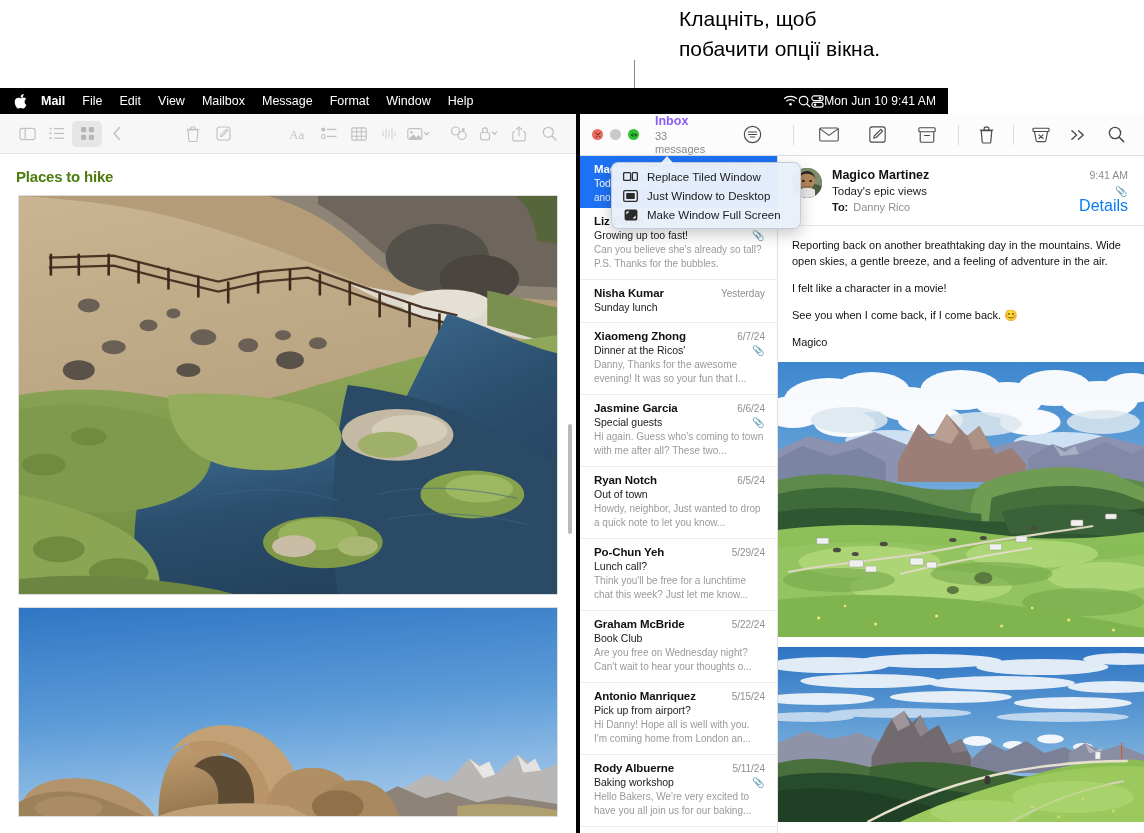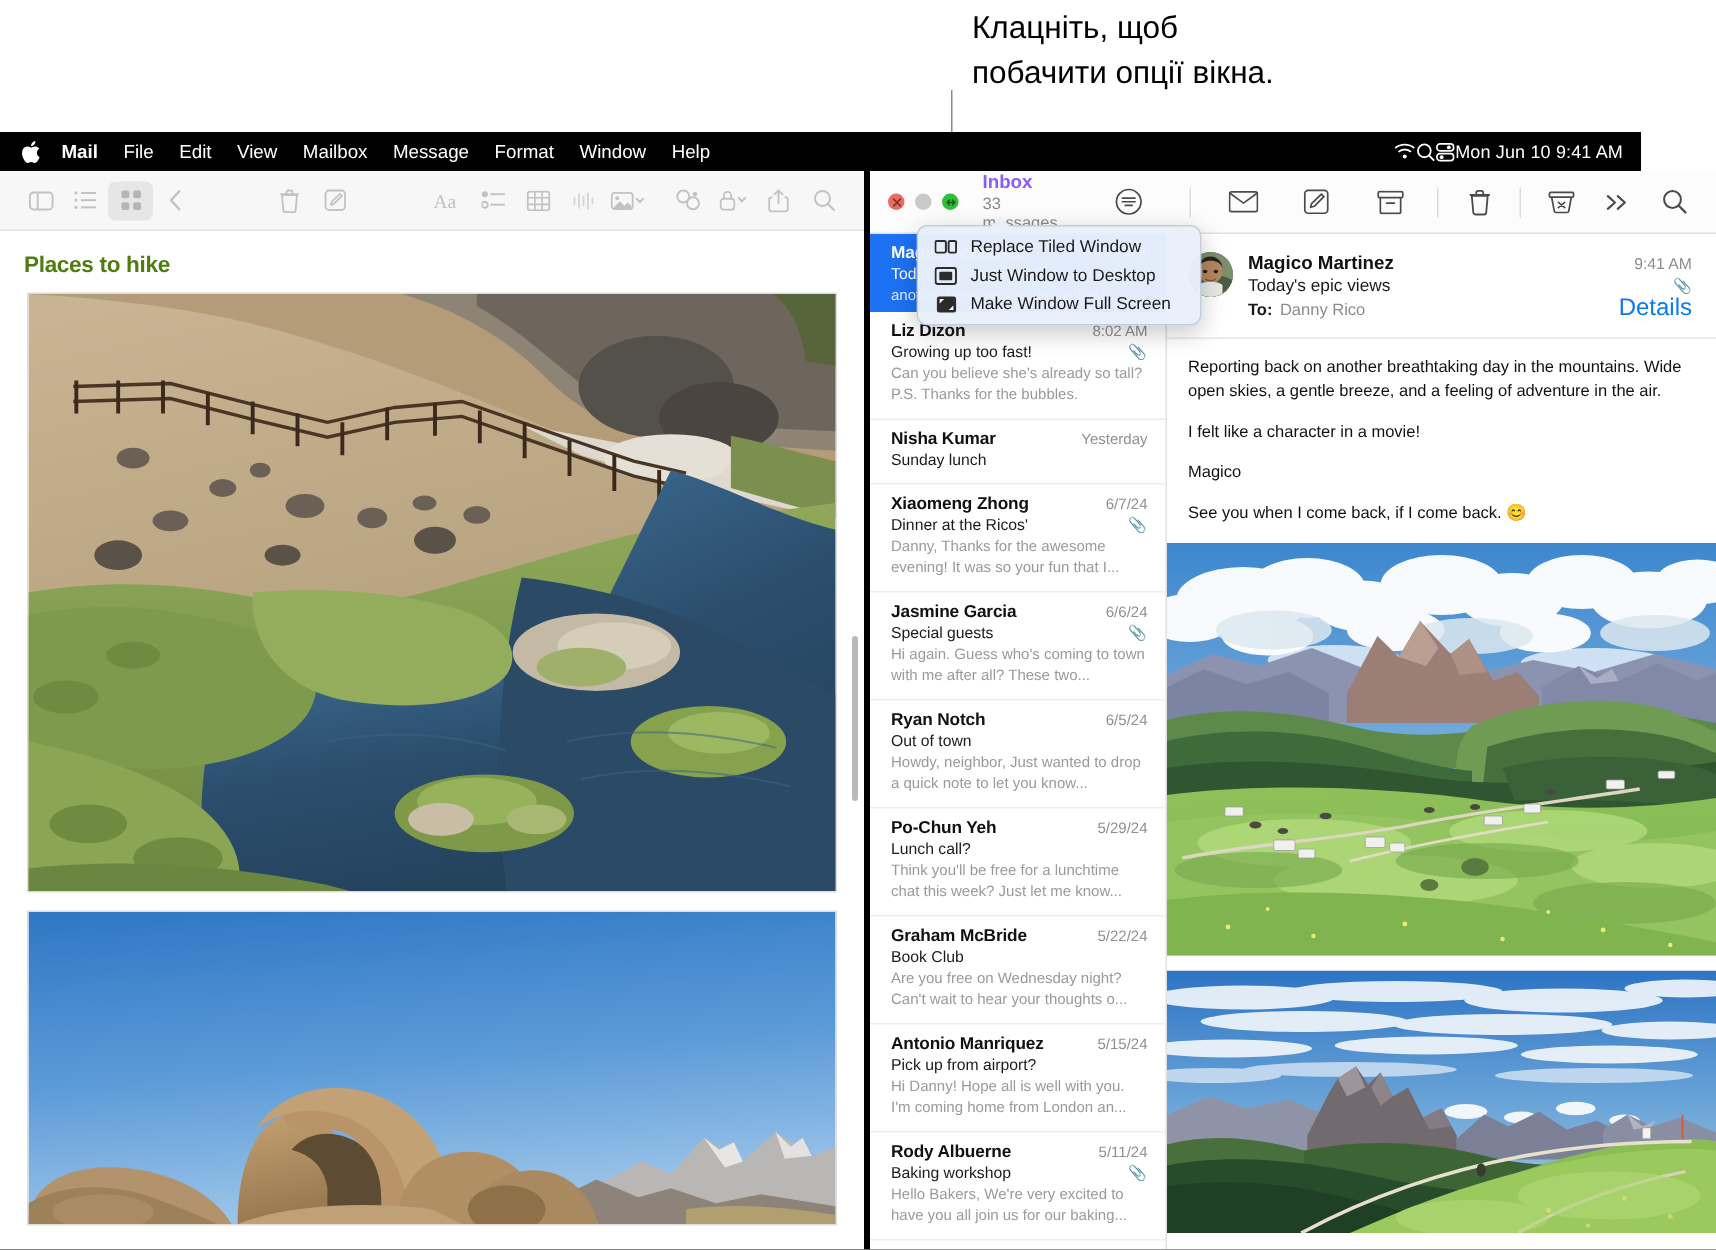--- a/index.html
+++ b/index.html
@@ -7,32 +7,32 @@
     width: 1144px; height: 833px;
     font-family: "Liberation Sans", sans-serif;
     background: #ffffff;
     overflow: hidden;
     position: relative;
   }
 
   
   .callout-area { position: absolute; left: 0; top: 0; width: 1144px; height: 88px; background:#fff; }
   .callout-text {
-    position: absolute; left: 648px; top: 4px;
+    position: absolute; left: 679px; top: 4px;
     font-size: 21px; line-height: 1.45; color:#000;
     font-weight: 400; white-space: pre-line;
   }
   .callout-line {
     position: absolute; left: 634px; top: 60px;
     width: 1px; height: 58px; background:#8a8a8a;
   }
 
   
   .menubar {
-    position: absolute; left:0; top:88px; width:1094px; height:26px;
+    position: absolute; left:0; top:88px; width:948px; height:26px;
     background:#000; color:#fff; display:flex; align-items:center;
     font-size: 12.5px;
   }
   .menubar .apple { margin-left: 14px; margin-right: 14px; font-size: 14px; line-height:1; }
   .menubar .mi { margin-right: 17px; white-space: nowrap; }
   .menubar .mi.bold { font-weight: bold; }
   .menubar .right { margin-left:auto; display:flex; align-items:center; gap:0; margin-right:12px; }
   .menubar .right .clock { font-size:12px; letter-spacing:0.1px; }
   .ic { display:inline-block; line-height:0; }
 
@@ -122,21 +122,21 @@
   .details { font-size:16px; color:#0a7bf2; }
   .mail-body { padding:12px 16px 0 14px; font-size:11px; color:#111; line-height:1.45; }
   .mail-body p { margin-bottom:11px; }
   .mail-photos { padding:0 0 0 0; }
   .mail-photo { width:100%; display:block; }
   .mail-photo-1 { height:275px; }
   .mail-photo-2 { height:175px; margin-top:10px; }
 
   
   .popup {
-    position:absolute; left:31px; top:36px; width:190px;
+    position:absolute; left:31px; top:48px; width:190px;
     background:rgba(233,240,250,0.97);
     border:1px solid rgba(160,175,195,0.55);
     border-radius:7px; padding:4px 0;
     box-shadow:0 5px 16px rgba(0,0,0,0.22);
     z-index:50;
   }
   .popup-arrow {
     position:absolute; left:48px; top:-7px; width:14px; height:8px;
     background:rgba(233,240,250,0.97);
     clip-path: polygon(50% 0, 100% 100%, 0 100%);
@@ -734,22 +734,22 @@
                 <span class="to-lbl">To:</span><span class="to-val">Danny Rico</span>
               </span>
               <span class="details">Details</span>
             </div>
           </div>
         </div>
 
         <div class="mail-body">
           <p>Reporting back on another breathtaking day in the mountains. Wide open skies, a gentle breeze, and a feeling of adventure in the air.</p>
           <p>I felt like a character in a movie!</p>
+          <p>See you when I come back, if I come back. 😊</p>
           <p>Magico</p>
-          <p>See you when I come back, if I come back. 😊</p>
         </div>
 
         <div class="mail-photos">
 
           <svg class="mail-photo mail-photo-1" viewBox="0 0 360 275" preserveAspectRatio="none">
             <defs>
               <linearGradient id="skyA" x1="0" y1="0" x2="0" y2="1">
                 <stop offset="0%" stop-color="#3d87cf"></stop>
                   <stop offset="60%" stop-color="#7fb2dd"></stop>
                   <stop offset="100%" stop-color="#b6d2e8"></stop>

